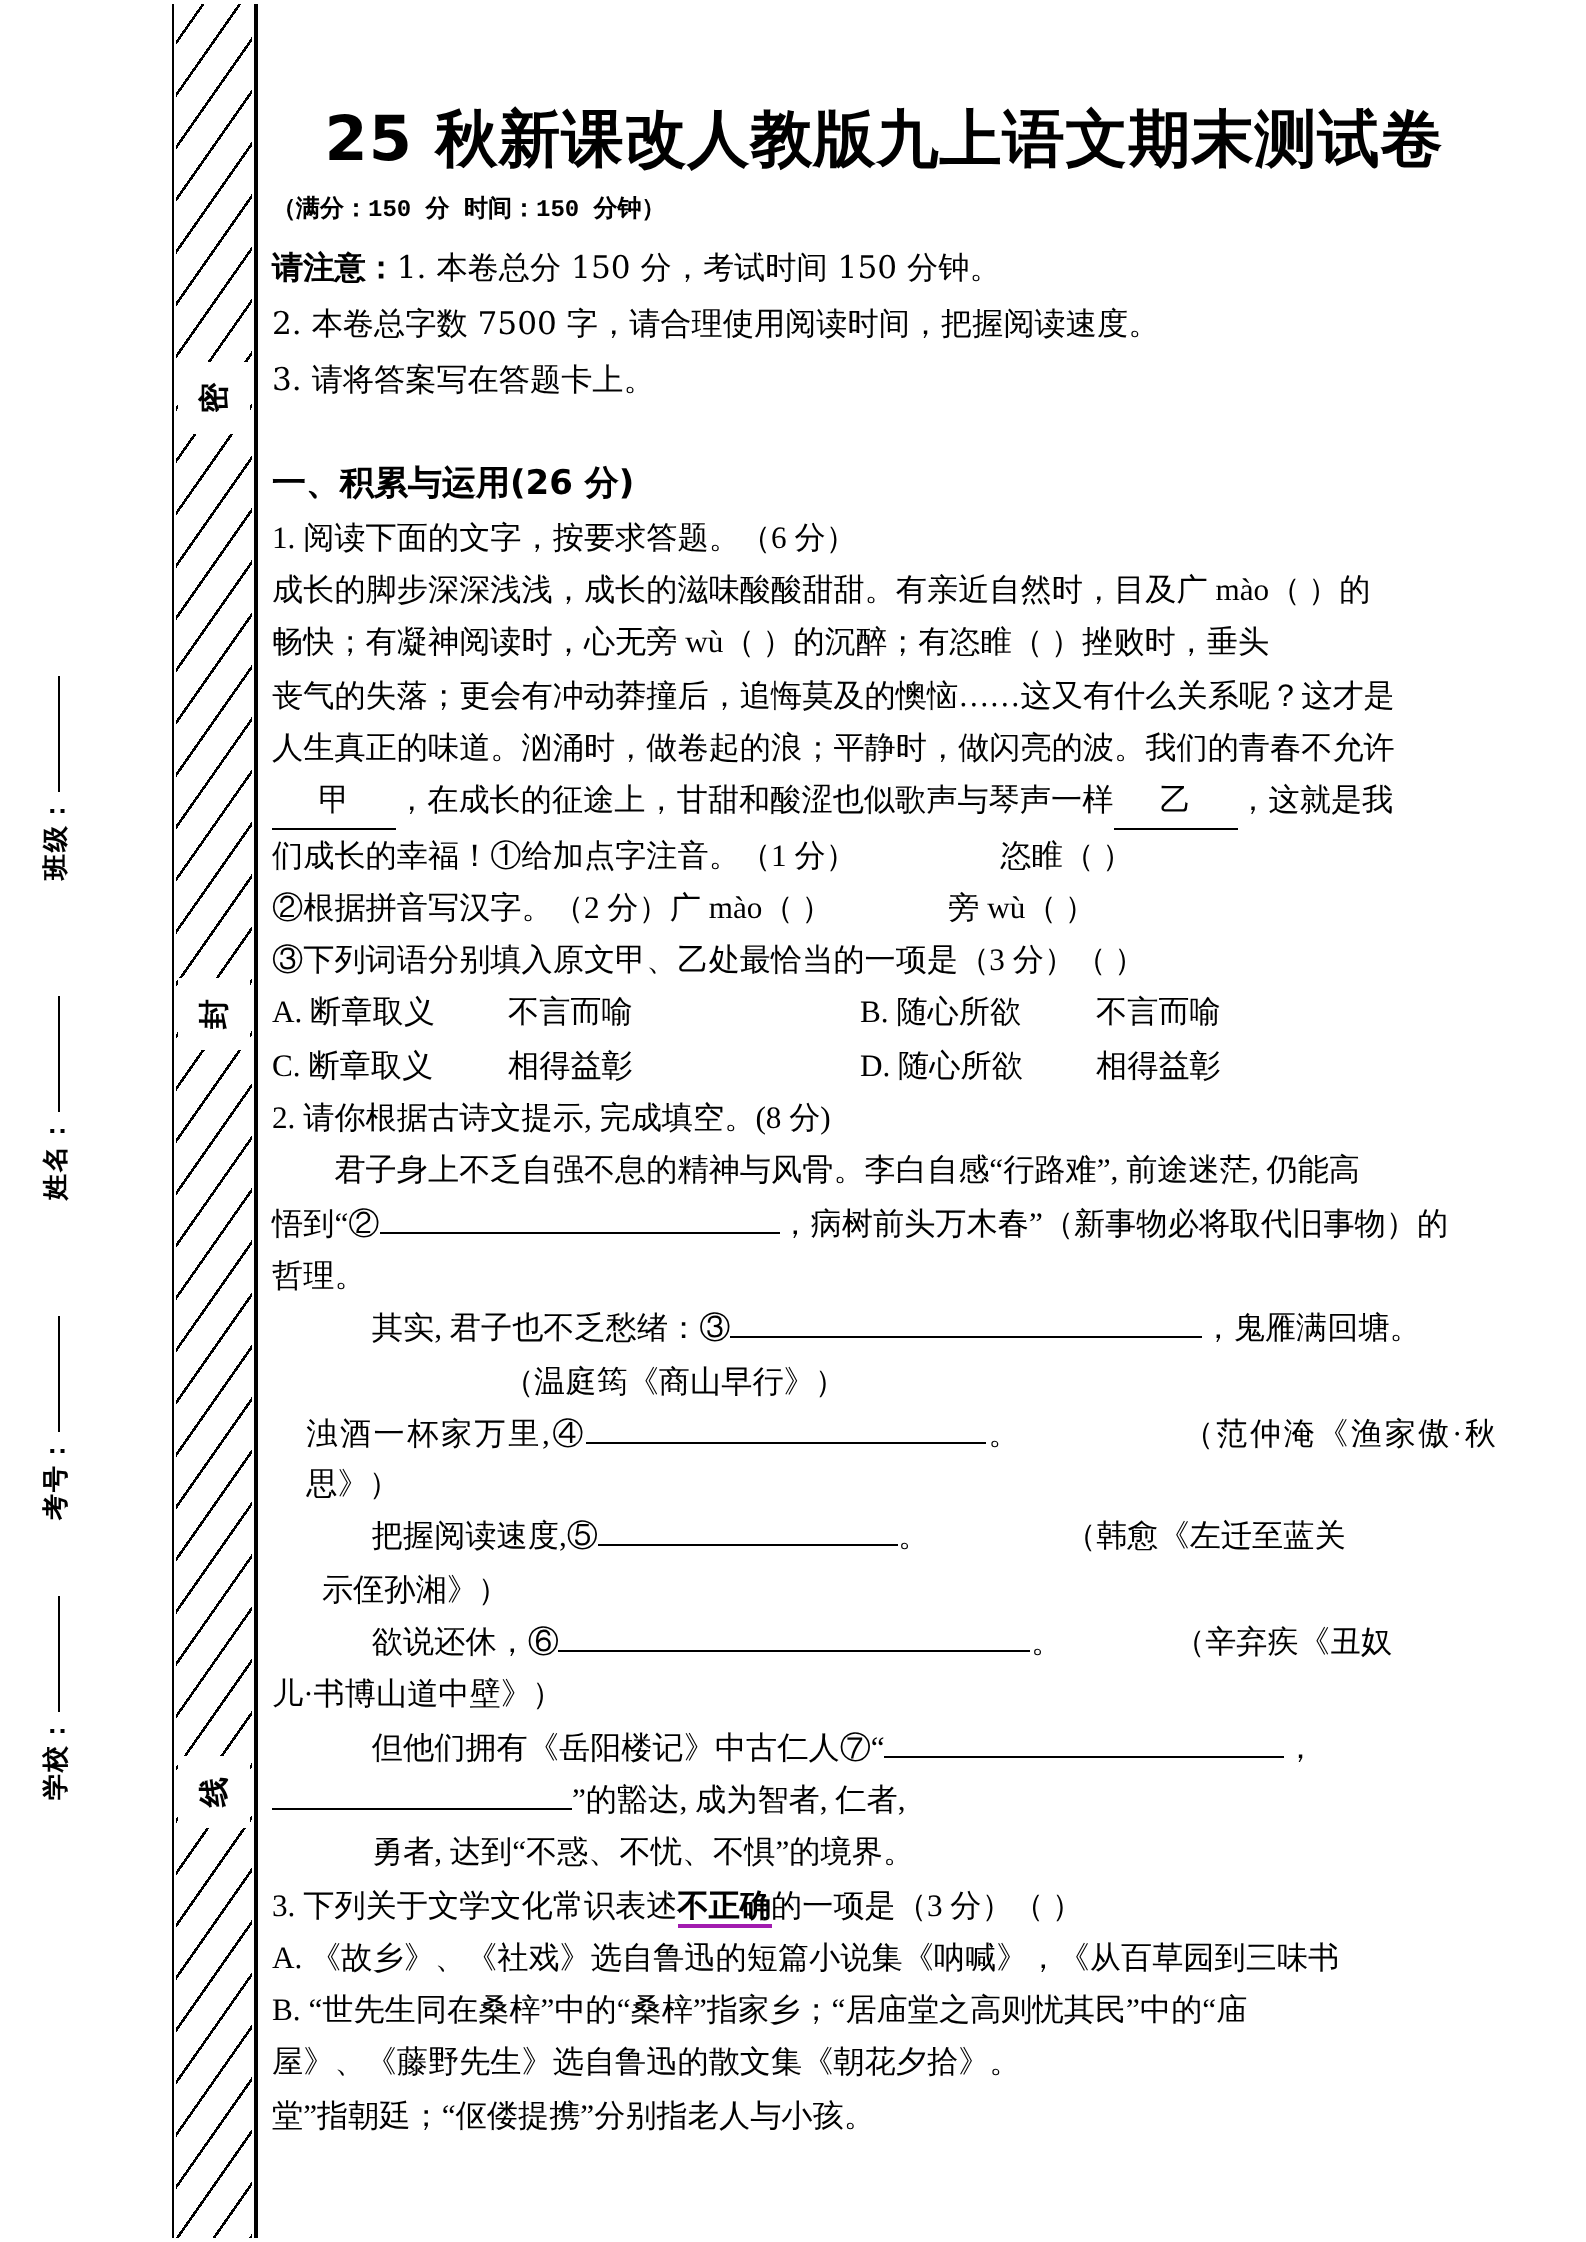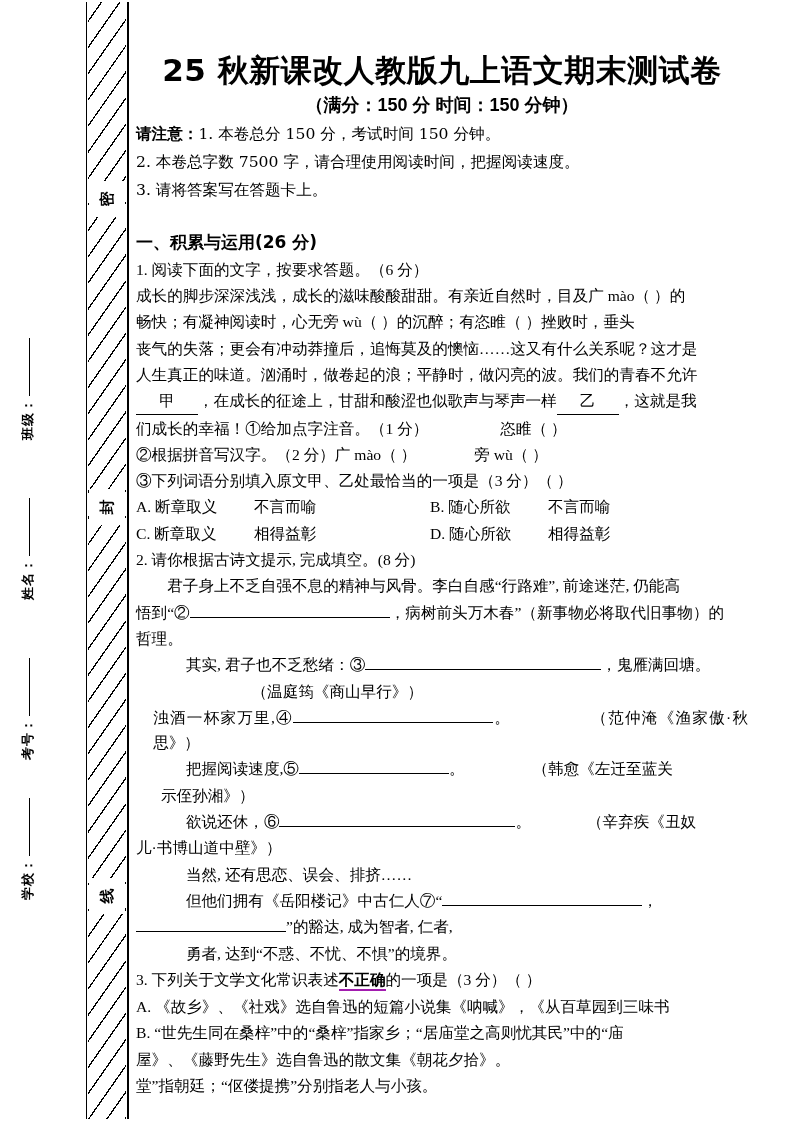--- a/index.html
+++ b/index.html
@@ -112,23 +112,23 @@
     margin: 58px 0 0 0;
     text-align: center;
     font-family: "DejaVu Sans", sans-serif;
     font-size: 31px;
     font-weight: bold;
     letter-spacing: 0.5px;
     white-space: nowrap;
   }
   #paper-subtitle {
     margin: 10px 0 0 0;
-    text-align: center;
-    font-family: Liberation Sans, sans-serif;
-    font-size: 18px;
+    text-align: left;
+    font-family: Liberation Mono, monospace;
+    font-size: 12px;
     font-weight: bold;
   }
 
   .notice-line {
     margin: 3px 0 0 0;
     font-family: "DejaVu Serif", serif;
   }
   .notice-lead {
     font-family: "DejaVu Sans", sans-serif;
     font-weight: bold;
@@ -276,21 +276,20 @@
     <span style="display:inline-block;width:64px;"></span><span>（韩愈《左迁至蓝关</span>
   </div>
   <div class="q-body" style="padding-left:1.6em;">示侄孙湘》）</div>
 
   <div class="q-body indent2">
     <span>欲说还休，⑥</span><span class="blank-2xl"></span><span>。</span>
     <span style="display:inline-block;width:52px;"></span><span>（辛弃疾《丑奴</span>
   </div>
   <div class="q-body">儿·书博山道中壁》）</div>
 
-  <div class="q-body indent2">当然, 还有思恋、误会、排挤……</div>
   <div class="q-body indent2">
     <span>但他们拥有《岳阳楼记》中古仁人⑦“</span><span class="blank-xl"></span><span>，</span>
   </div>
   <div class="q-body">
     <span class="blank-l"></span><span>”的豁达, 成为智者, 仁者,</span>
   </div>
   <div class="q-body indent2">勇者, 达到“不惑、不忧、不惧”的境界。</div>
 
   <div class="q-line">
     <span>3. 下列关于文学文化常识表述</span><span class="emph-wrong">不正确</span><span>的一项是（3 分）（      ）</span>

